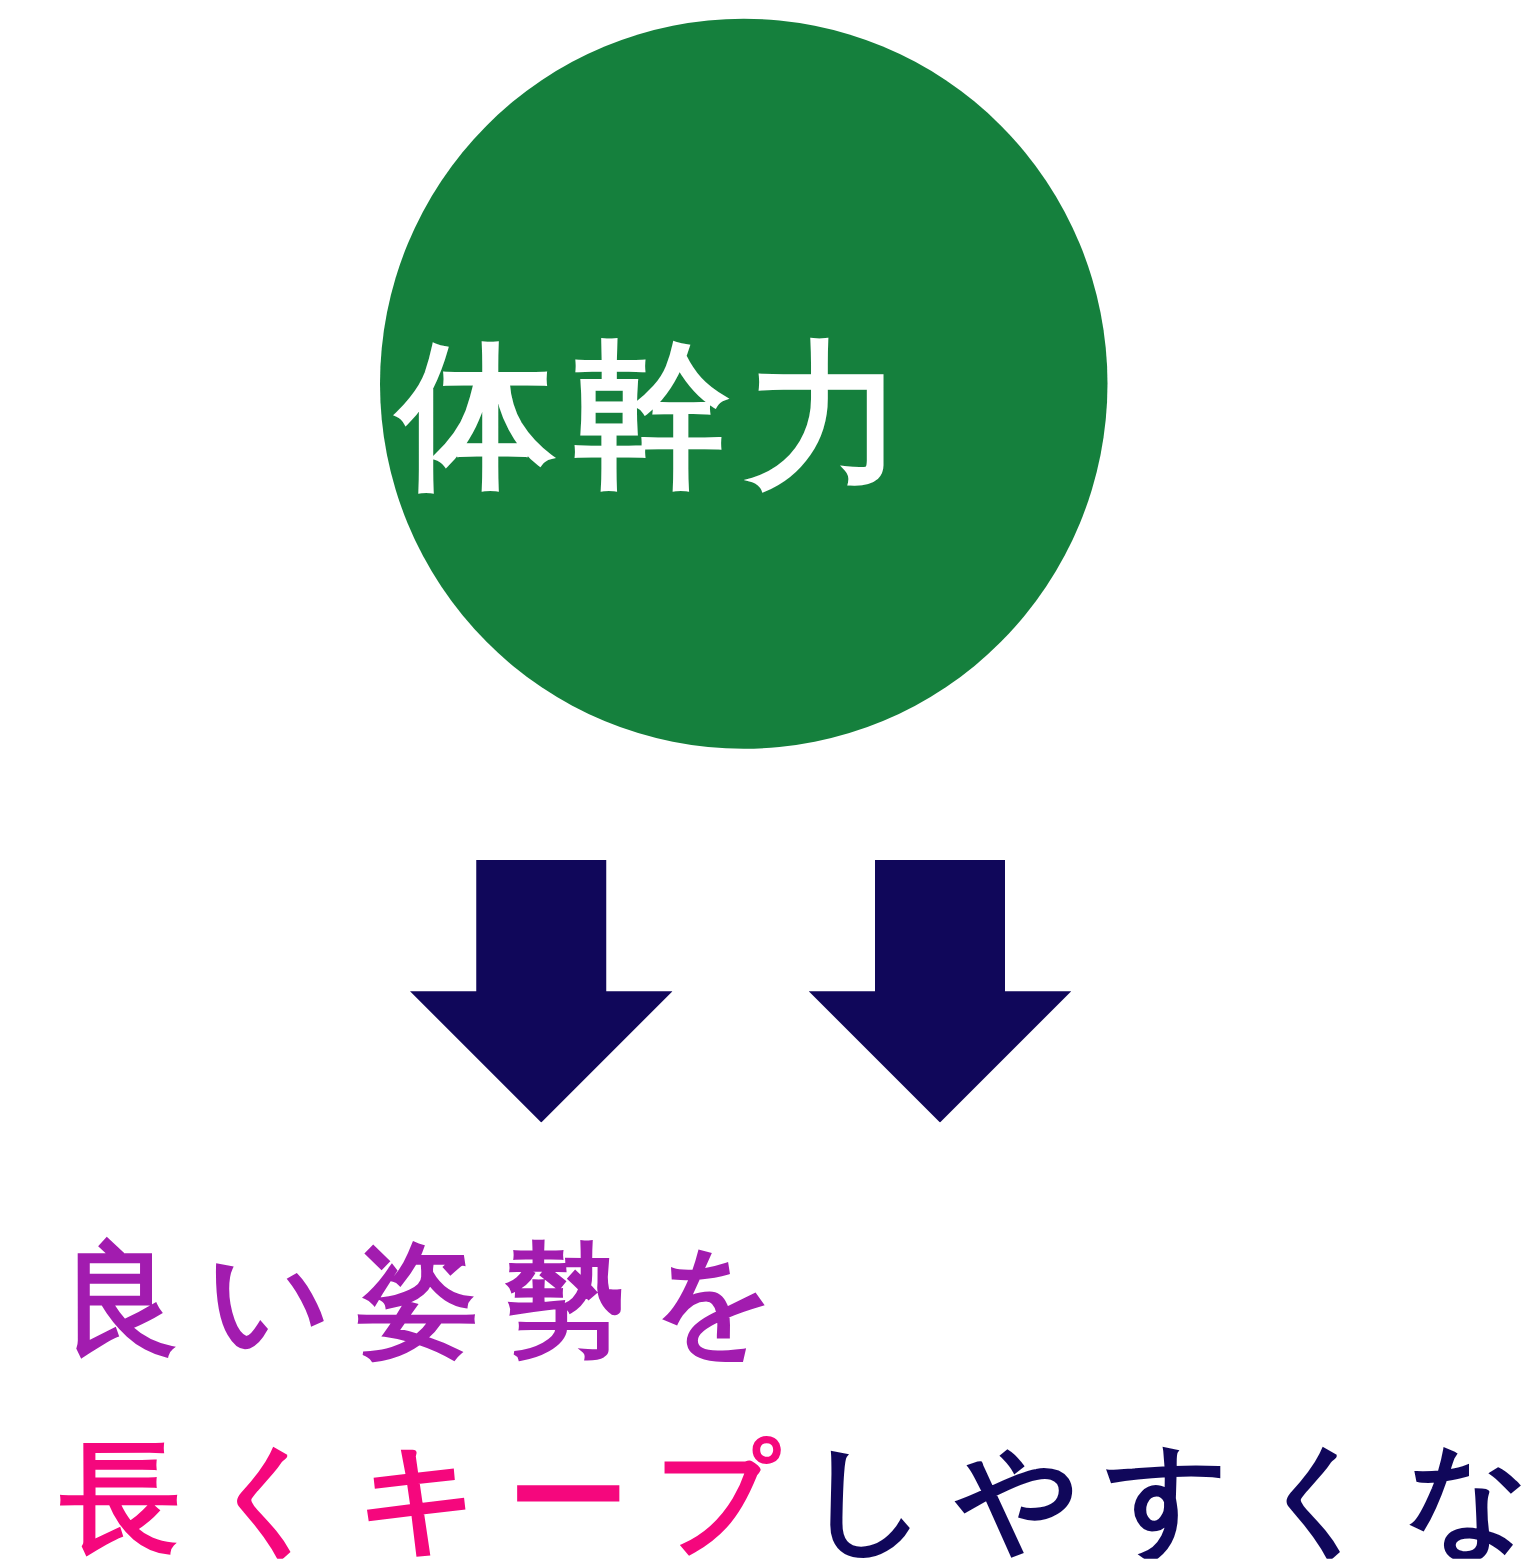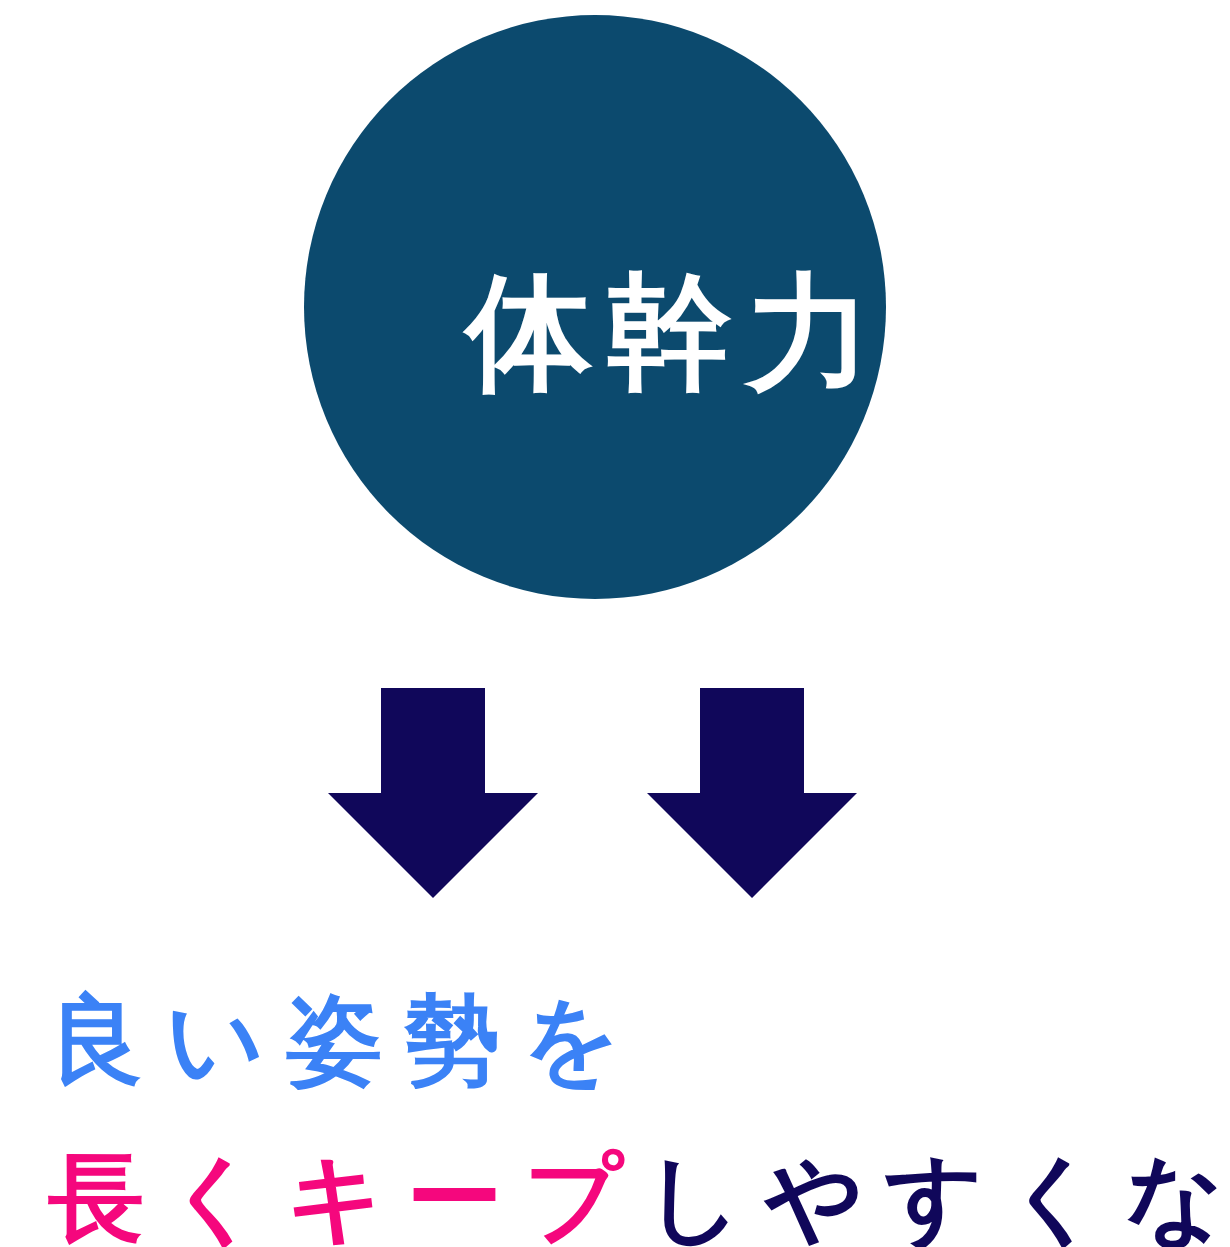--- a/index.html
+++ b/index.html
@@ -14,24 +14,24 @@
       overflow: hidden;
       font-family: "DejaVu Sans", "Liberation Sans", sans-serif;
     }
     .circle {
       position: absolute;
       left: 304px;
       top: 15px;
       width: 582px;
       height: 584px;
       border-radius: 50%;
-      background: #0c4a6e;
+      background: #15803d;
       display: flex;
       flex-direction: column;
-      align-items: flex-end;
+      align-items: flex-start;
       justify-content: center;
     }
     .circle-line1 {
       color: #ffffff;
       font-size: 126px;
       font-weight: bold;
       letter-spacing: 14px;
       line-height: 1;
       margin-top: 52px;
       margin-left: 14px;
@@ -57,21 +57,21 @@
       position: absolute;
       left: 48px;
       font-weight: bold;
       font-size: 96px;
       line-height: 1;
       letter-spacing: 22px;
       white-space: nowrap;
     }
     .line1 {
       top: 992px;
-      color: #3b82f6;
+      color: #a21caf;
     }
     .line2 {
       top: 1150px;
     }
     .pink { color: #f5077d; }
     .navy { color: #10075a; }
   </style>
 </head>
 <body>
 

